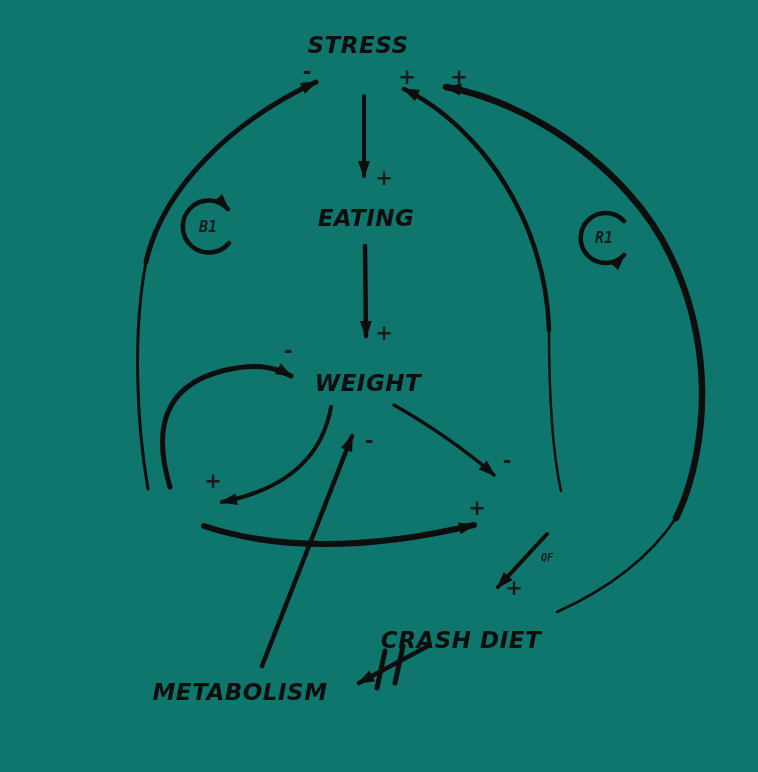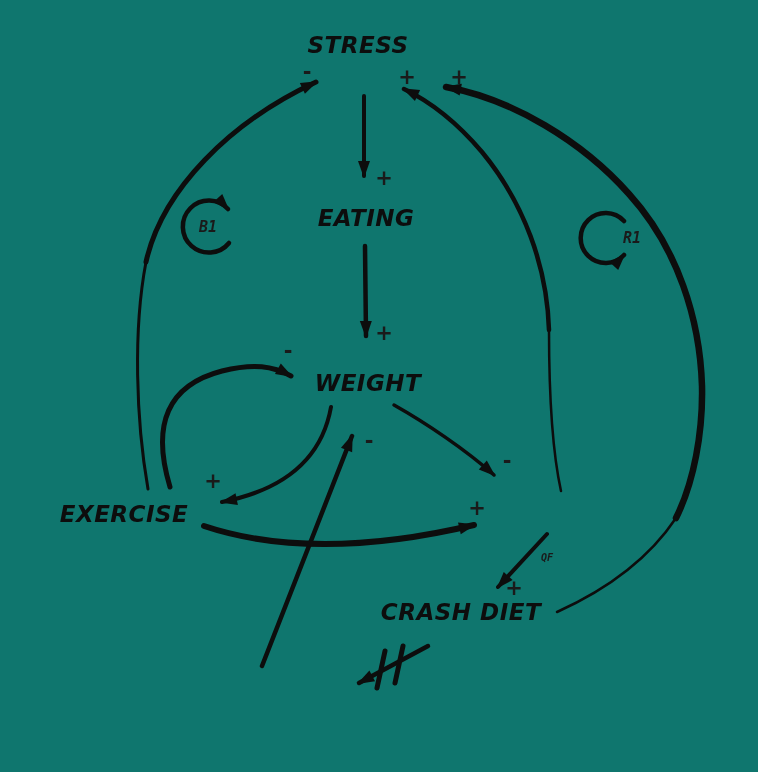--- a/index.html
+++ b/index.html
@@ -99,33 +99,33 @@
 
       <path d="M 229,243 A 26,26 0 1 1 228,209" stroke-width="4.5" marker-end="url(#ah)"></path>
 
       <path d="M 624,221 A 25,25 0 1 0 624,255" stroke-width="4.5" marker-end="url(#ah)"></path>
     </g>
   </svg>
 
   <div class="node" style="left:358px;top:45px">STRESS</div>
   <div class="node" style="left:368px;top:383px">WEIGHT</div>
   <div class="node" style="left:366px;top:218px">EATING</div>
-  <div class="node" style="left:124px;top:514px">EXERCISE</div>
-  <div class="node" style="left:461px;top:612px">CRASH DIET</div>
+  <div class="node" style="left:461px;top:640px">CRASH DIET</div>
+  <div class="node" style="left:240px;top:692px">METABOLISM</div>
 
   <div class="sign" style="left:307px;top:72px">-</div>
   <div class="sign" style="left:407px;top:77px">+</div>
   <div class="sign" style="left:459px;top:77px">+</div>
   <div class="sign" style="left:384px;top:178px">+</div>
   <div class="sign" style="left:384px;top:333px">+</div>
   <div class="sign" style="left:288px;top:351px">-</div>
   <div class="sign" style="left:369px;top:441px">-</div>
   <div class="sign" style="left:213px;top:481px">+</div>
   <div class="sign" style="left:507px;top:461px">-</div>
   <div class="sign" style="left:477px;top:508px">+</div>
   <div class="sign" style="left:514px;top:588px">+</div>
 
   <div class="edge-label" style="left:547px;top:557px">QF</div>
 
   <div class="loop-label" style="left:208px;top:227px">B1</div>
-  <div class="loop-label" style="left:632px;top:238px">R1</div>
+  <div class="loop-label" style="left:604px;top:238px">R1</div>
 
 </div>
 
 </body></html>

